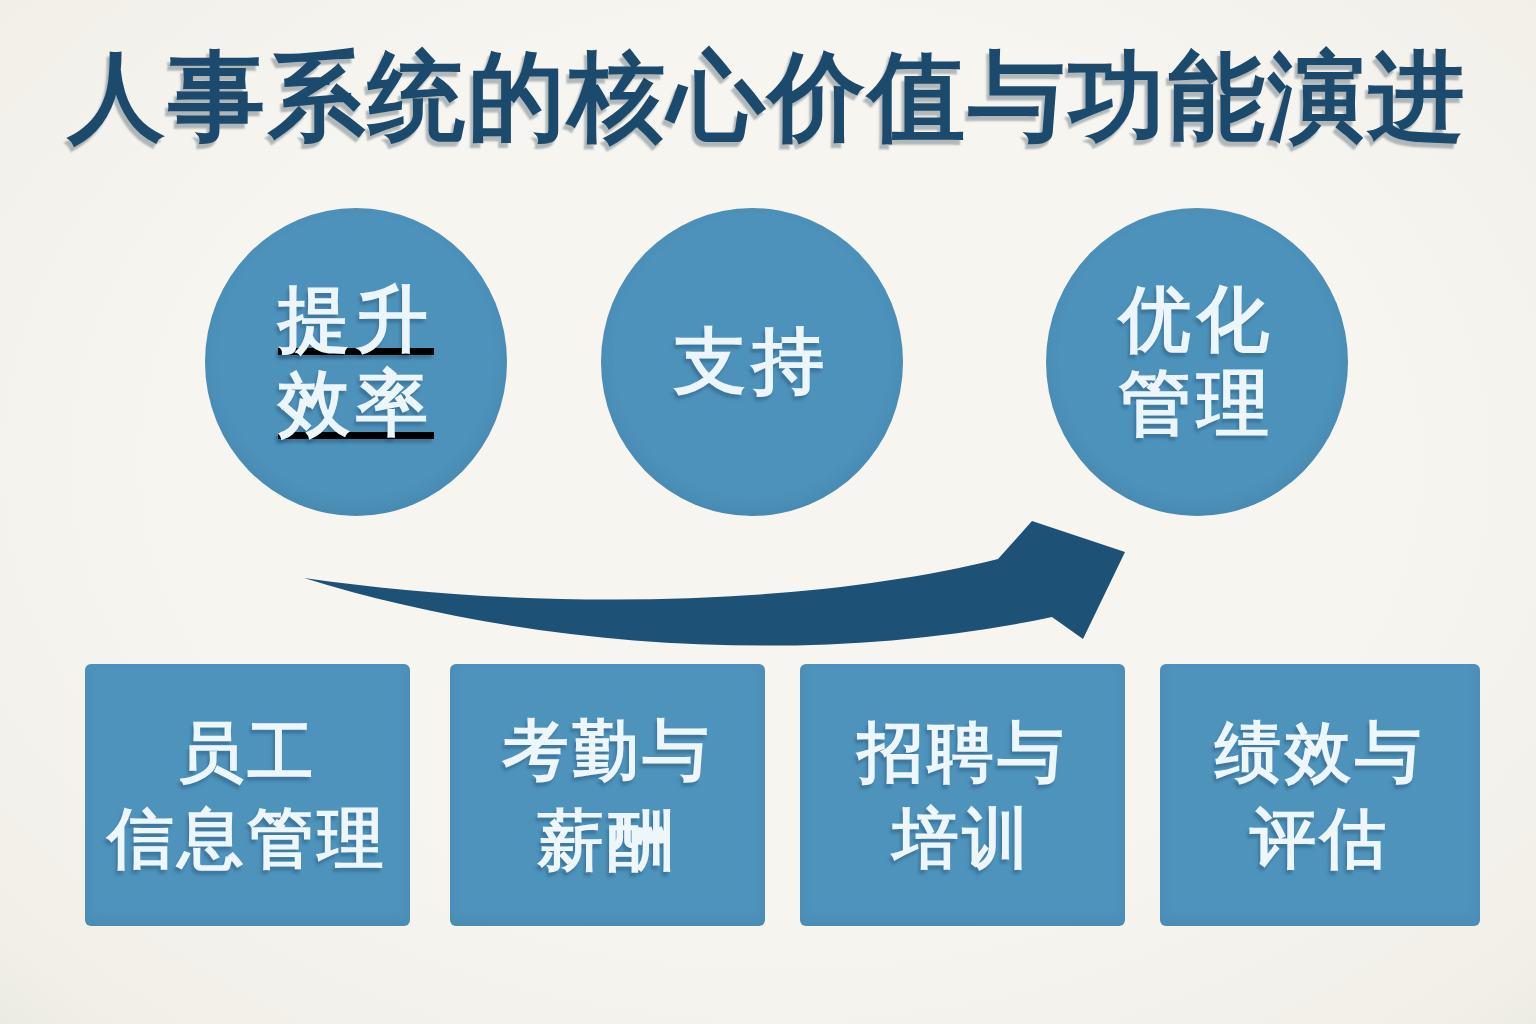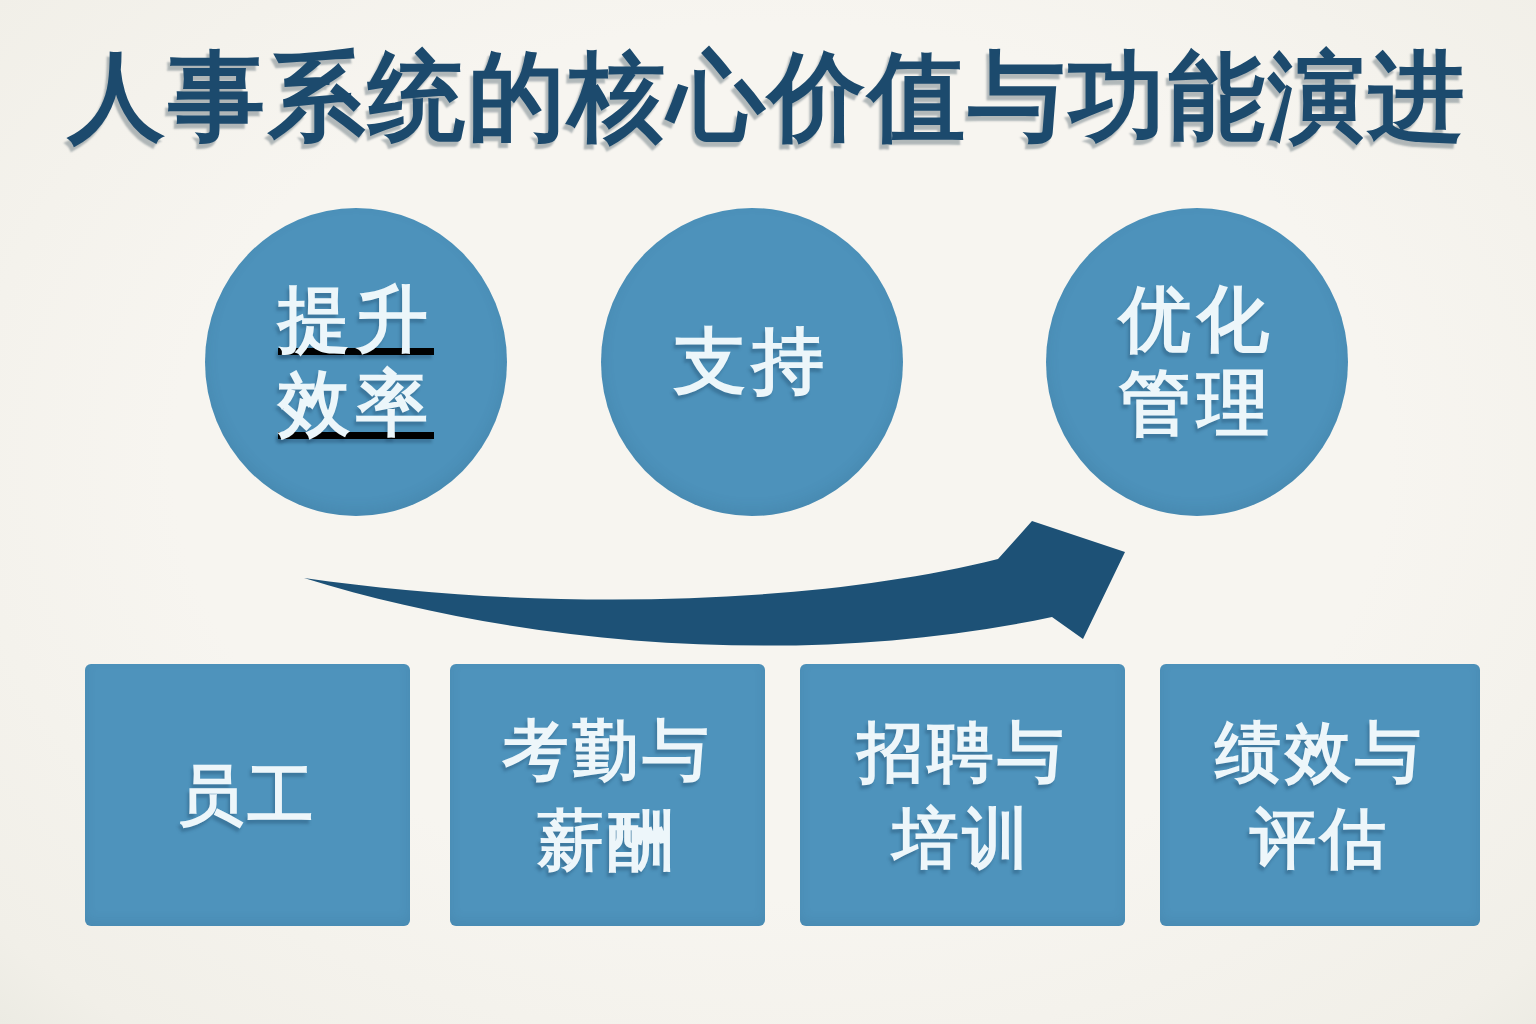--- a/index.html
+++ b/index.html
@@ -128,20 +128,21 @@
              L 1083 639
              L 1125 552
              L 1032 521
              L 998 559
              C 810 606, 540 612, 304 578
              Z" fill="#1d5176"></path>
   </svg>
 
   <div class="fbox b1">
     <span class="line">员工</span>
+    <span class="line">信息管理</span>
   </div>
   <div class="fbox b2">
     <span class="line">考勤与</span>
     <span class="line">薪酬</span>
   </div>
   <div class="fbox b4">
     <span class="line">绩效与</span>
     <span class="line">评估</span>
   </div>
   <div class="fbox b3">

